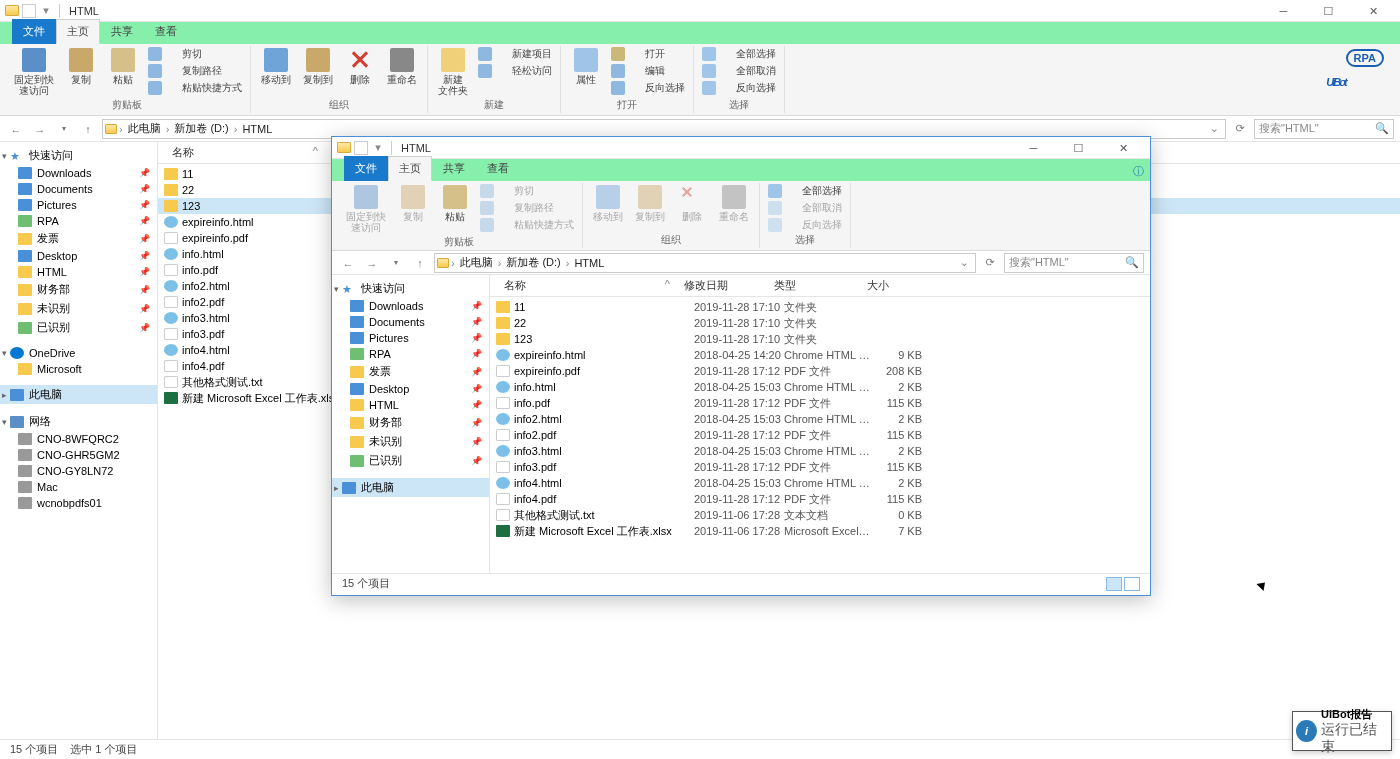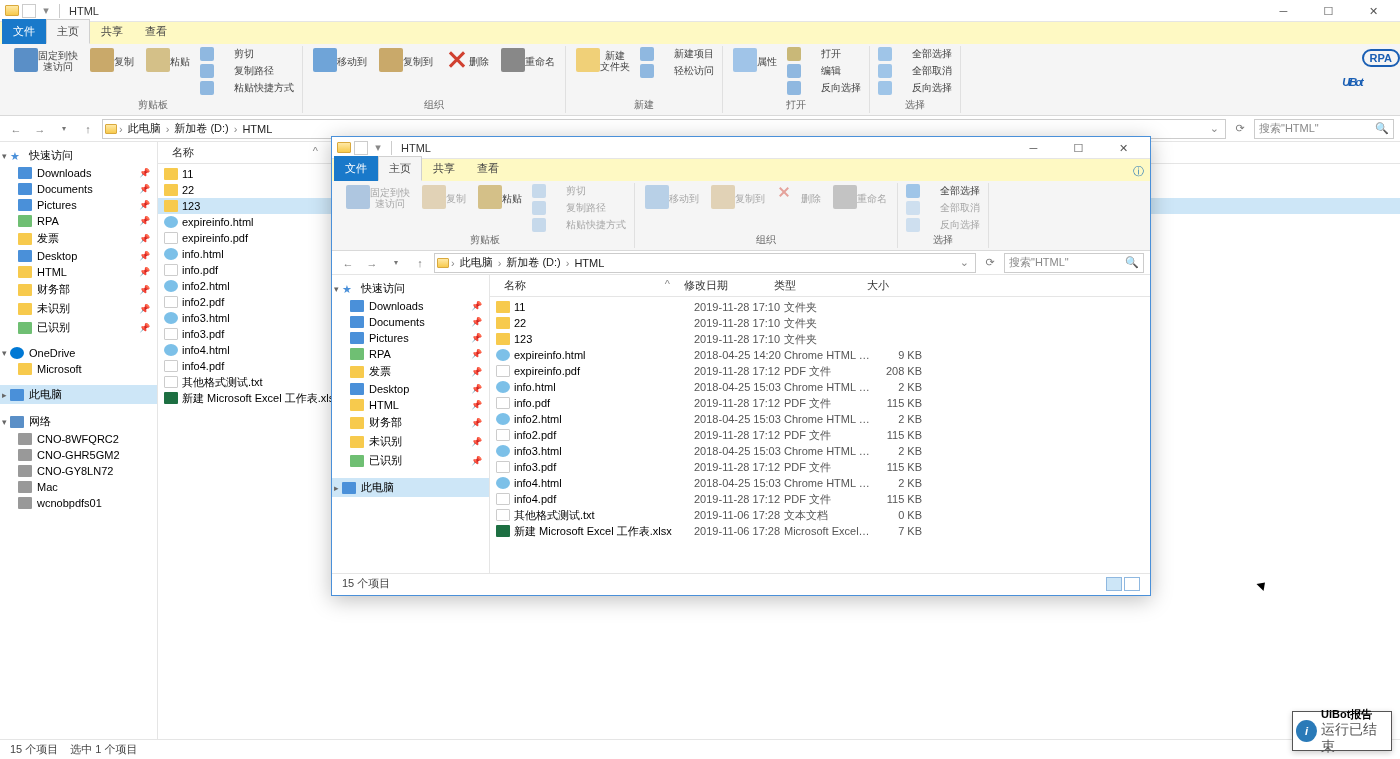--- a/index.html
+++ b/index.html
@@ -4,29 +4,29 @@
 <style>
 *{box-sizing:border-box;margin:0;padding:0;font-family:"Microsoft YaHei","Segoe UI",sans-serif;font-size:11px}
 body{background:#fff;width:1400px;height:759px;position:relative;overflow:hidden}
 .titlebar{height:22px;background:#fff;display:flex;align-items:center;padding:0 4px;border-bottom:1px solid #e5e5e5}
 .titlebar .qat{display:flex;gap:2px;align-items:center}
 .qat-item{width:16px;height:16px;display:flex;align-items:center;justify-content:center}
 .folder-icn{width:14px;height:11px;background:linear-gradient(#ffe9a6,#f7ca4d);border-radius:1px;border:1px solid #d9a93d}
 .title-text{margin-left:6px;color:#333}
 .win-ctrls{margin-left:auto;display:flex}
 .win-btn{width:45px;height:20px;text-align:center;line-height:20px;color:#555}
-.tabbar{height:22px;display:flex;align-items:flex-end;padding-left:2px;background:#fef9c3}
+.tabbar{height:22px;display:flex;align-items:flex-end;padding-left:12px;background:#86efac}
 .tab{padding:4px 10px;color:#444;border:1px solid transparent}
 .tab.active{background:#1979ca;color:#fff}
 .tab.sub-active{border:1px solid #d0d0d0;border-bottom-color:#f5f5f5;background:#f5f5f5}
 .ribbon{height:72px;background:#f5f5f5;border-bottom:1px solid #d9d9d9;display:flex;padding:2px 4px;position:relative}
 .rgroup{display:flex;flex-direction:column;align-items:center;padding:0 6px;border-right:1px solid #e0e0e0}
 .rgroup-body{display:flex;gap:4px;flex:1;align-items:flex-start}
 .rgroup-label{color:#666;font-size:10px;padding-bottom:1px}
-.rbtn-lg{display:flex;flex-direction:row;align-items:center;justify-content:center;padding:2px 4px;min-width:38px}
+.rbtn-lg{display:flex;flex-direction:column;align-items:center;justify-content:center;padding:2px 4px;min-width:38px}
 .rbtn-lg .ic{width:24px;height:24px;margin-bottom:2px}
 .rbtn-lg span{font-size:10px;color:#444;text-align:center;line-height:1.1}
 .rbtn-sm{display:flex;align-items:center;gap:20px;padding:1px 2px}
 .rbtn-sm .ic{width:14px;height:14px}
 .rbtn-sm span{font-size:10px;color:#444}
 .rcol{display:flex;flex-direction:column;gap:1px}
 .ic{background:#8fb8e0;border-radius:2px;display:inline-block}
 .ic.pin{background:#5a8fc7}
 .ic.copy{background:#c9a96a}
 .ic.paste{background:#d4c088}
@@ -34,21 +34,21 @@
 .ic.del{background:none;position:relative}
 .ic.del::before,.ic.del::after{content:"";position:absolute;width:20px;height:3px;background:#d04030;top:10px;left:2px}
 .ic.del::before{transform:rotate(45deg)}
 .ic.del::after{transform:rotate(-45deg)}
 .ic.del-sm::before, .ic.del-sm::after{width:12px;height:2px;top:6px;left:1px}
 .ic.ren{background:#888}
 .ic.new{background:#f0d078}
 .ic.prop{background:#a0c4e8}
 .ic.open{background:#c9b878}
 .ic.sel{background:#9fc5e8}
-.logo{position:absolute;right:0;top:8px;font-size:38px;font-weight:900;font-style:italic;color:#1a5fb4;letter-spacing:-2px}
+.logo{position:absolute;right:16px;top:8px;font-size:38px;font-weight:900;font-style:italic;color:#1a5fb4;letter-spacing:-2px}
 .logo .rpa{font-size:11px;vertical-align:top;border:2px solid #1a5fb4;border-radius:10px;padding:1px 6px;letter-spacing:0;font-style:normal}
 .addrbar{height:26px;border-bottom:1px solid #e5e5e5;display:flex;align-items:center;padding:0 6px;gap:4px}
 .nav-arrow{width:20px;height:20px;color:#777;display:flex;align-items:center;justify-content:center}
 .breadcrumb{flex:1;height:20px;border:1px solid #ccc;display:flex;align-items:center;padding:0 2px;gap:2px}
 .bc-seg{padding:0 3px;color:#222}
 .bc-sep{color:#888}
 .search{width:140px;height:20px;border:1px solid #ccc;padding:0 4px;color:#888;display:flex;align-items:center;justify-content:space-between}
 .main{display:flex;height:calc(100% - 162px)}
 .sidebar{width:158px;border-right:1px solid #e5e5e5;padding:4px 0;overflow:auto}
 .sb-sect{margin-bottom:8px}

